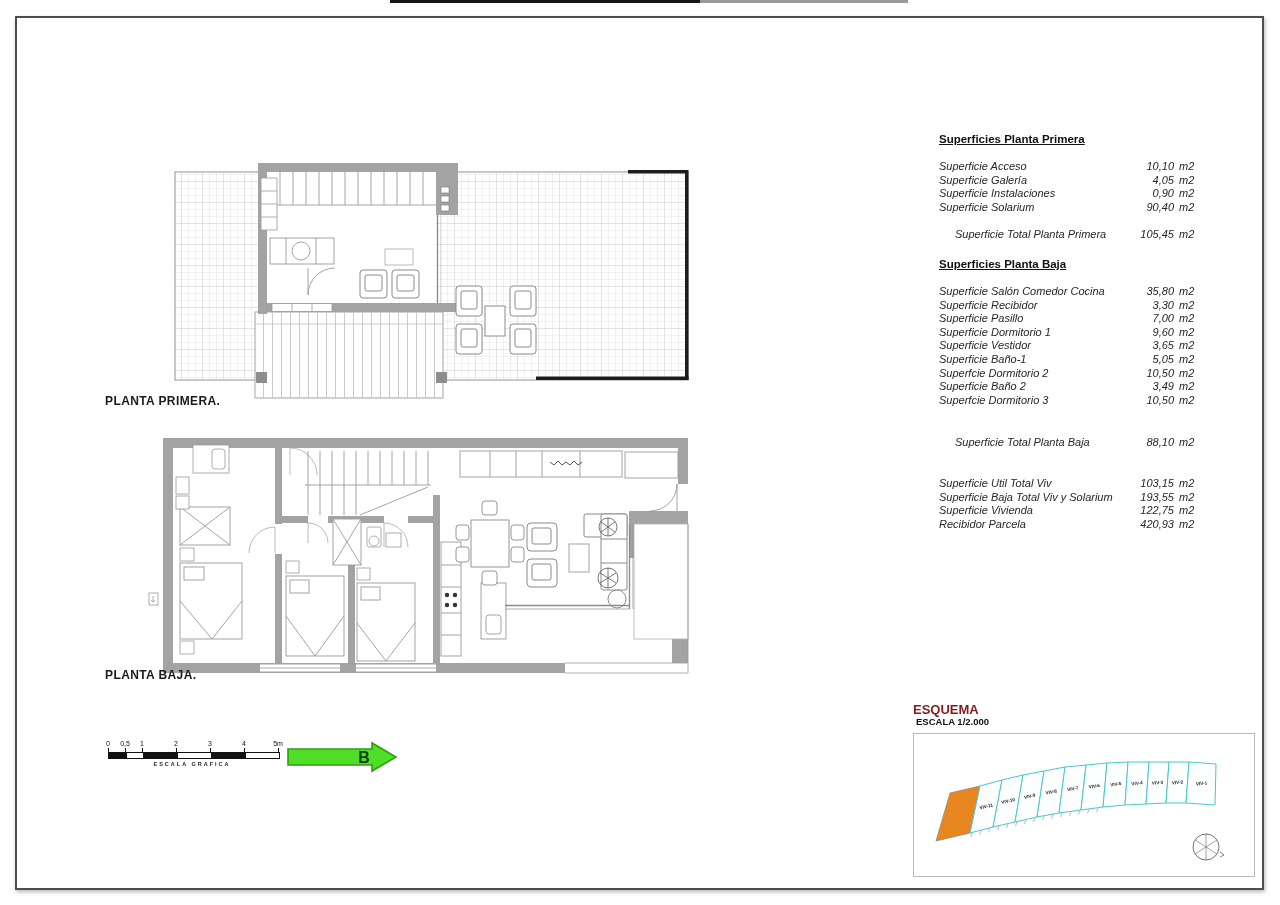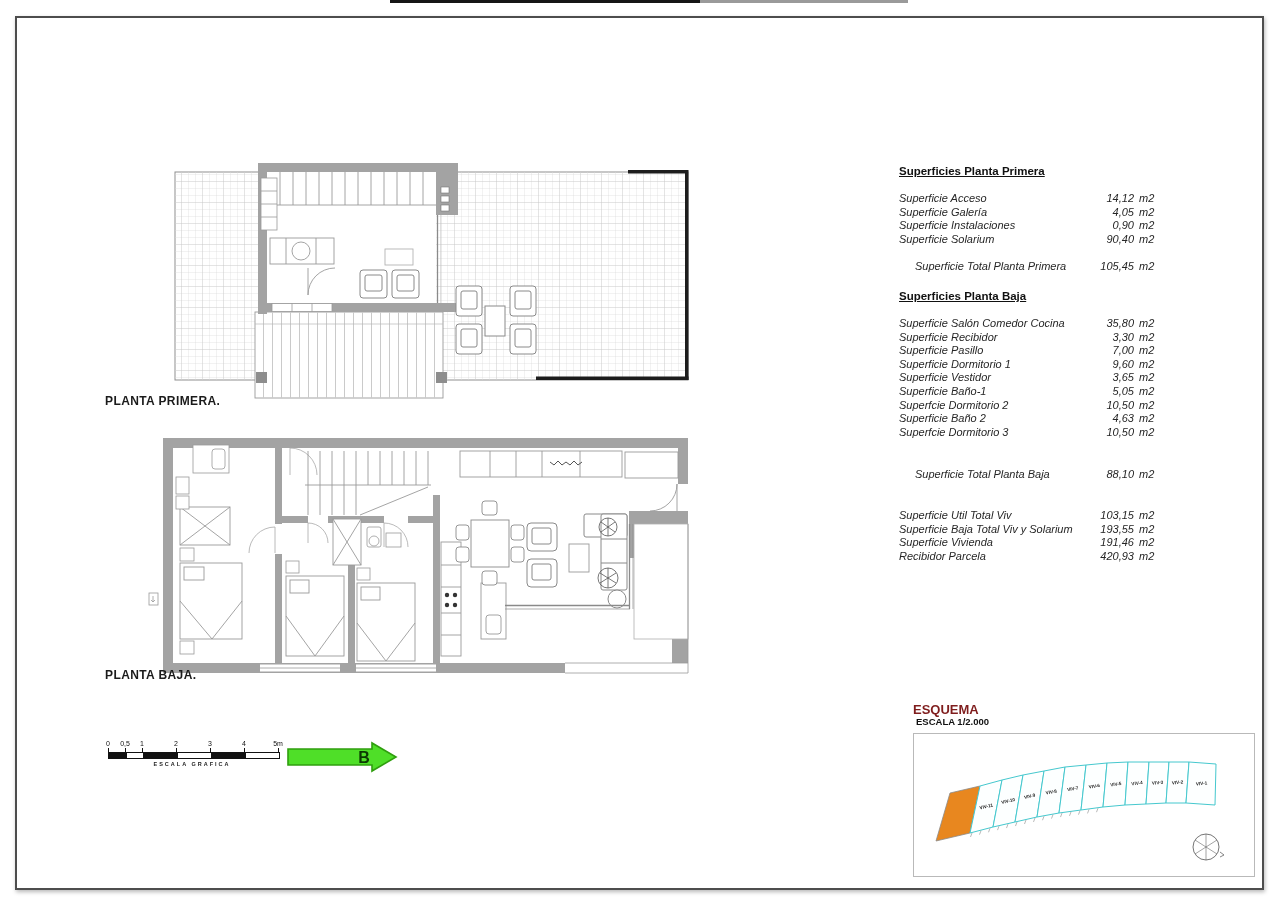--- a/index.html
+++ b/index.html
@@ -13,21 +13,21 @@
     position:absolute;left:15px;top:16px;width:1245px;height:870px;
     background:#fff;border:2px solid #4d4d4d;
     box-shadow:1px 2px 4px rgba(0,0,0,.28);
   }
   .artifact{position:absolute;}
   .plan-label{
     position:absolute;font-weight:bold;font-size:12px;letter-spacing:.4px;color:#1b1b1b;
   }
   svg{position:absolute;overflow:visible;}
   
-  .areas-block{position:absolute;left:899px;width:258px;font-size:11px;color:#262626;margin-top:32px;}
+  .areas-block{position:absolute;left:939px;width:258px;font-size:11px;color:#262626;}
   .atitle{
     font-weight:bold;font-size:11.5px;text-decoration:underline;
     font-style:normal;color:#111;
   }
   .arow{display:flex;height:13.6px;line-height:13.6px;font-style:italic;align-items:flex-end;}
   .alabel{flex:1;white-space:nowrap;}
   .aval{width:44px;text-align:right;}
   .aunit{width:18px;margin-left:5px;}
   .total-row{font-style:italic;display:flex;height:13.6px;line-height:13.6px;}
   .total-row .alabel{padding-left:16px;}
@@ -374,21 +374,21 @@
   <polygon points="1,8 85,8 85,2 109,16 85,30 85,24 1,24" fill="#4fdf28" stroke="#2f9e0e" stroke-width="1.6"></polygon>
   <text x="77" y="22" text-anchor="middle" font-size="16" font-weight="bold" fill="#0c3a03">B</text>
 </svg>
 
 <div class="areas-block" style="top:133px;">
   <div class="atitle">Superficies Planta Primera</div>
 </div>
 <div class="areas-block" id="rows-primera" style="top:160px;">
     <div class="arow">
       <span class="alabel">Superficie Acceso</span>
-      <span class="aval">14,12</span>
+      <span class="aval">10,10</span>
       <span class="aunit">m2</span>
     </div>
     <div class="arow">
       <span class="alabel">Superficie Galería</span>
       <span class="aval">4,05</span>
       <span class="aunit">m2</span>
     </div>
     <div class="arow">
       <span class="alabel">Superficie Instalaciones</span>
       <span class="aval">0,90</span>
@@ -442,21 +442,21 @@
       <span class="aval">5,05</span>
       <span class="aunit">m2</span>
     </div>
     <div class="arow">
       <span class="alabel">Superfcie Dormitorio 2</span>
       <span class="aval">10,50</span>
       <span class="aunit">m2</span>
     </div>
     <div class="arow">
       <span class="alabel">Superficie Baño 2</span>
-      <span class="aval">4,63</span>
+      <span class="aval">3,49</span>
       <span class="aunit">m2</span>
     </div>
     <div class="arow">
       <span class="alabel">Superfcie Dormitorio 3</span>
       <span class="aval">10,50</span>
       <span class="aunit">m2</span>
     </div>
   </div>
 <div class="areas-block" style="top:436px;">
   <div class="total-row">
@@ -472,21 +472,21 @@
       <span class="aval">103,15</span>
       <span class="aunit">m2</span>
     </div>
     <div class="arow">
       <span class="alabel">Superficie Baja Total Viv y Solarium</span>
       <span class="aval">193,55</span>
       <span class="aunit">m2</span>
     </div>
     <div class="arow">
       <span class="alabel">Superficie Vivienda</span>
-      <span class="aval">191,46</span>
+      <span class="aval">122,75</span>
       <span class="aunit">m2</span>
     </div>
     <div class="arow">
       <span class="alabel">Recibidor Parcela</span>
       <span class="aval">420,93</span>
       <span class="aunit">m2</span>
     </div>
   </div>
 
 <div class="esq-title">ESQUEMA</div>

